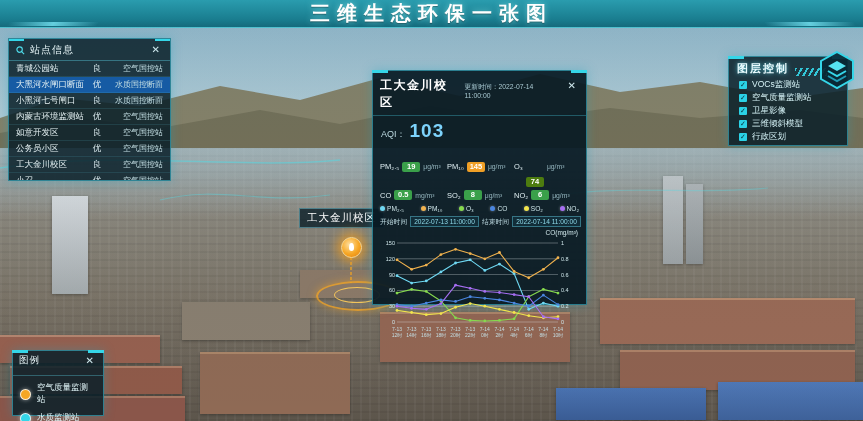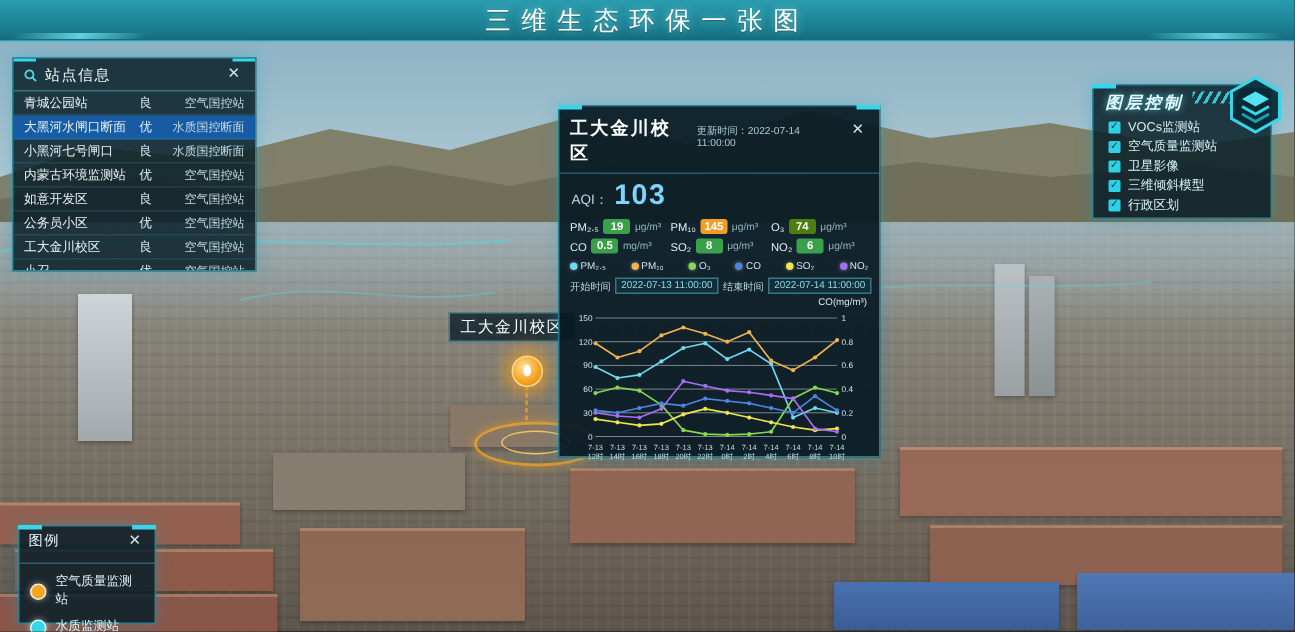--- a/index.html
+++ b/index.html
@@ -20,21 +20,21 @@
   .tint{position:absolute;left:0;top:27px;width:863px;height:394px;
         background:linear-gradient(rgba(22,92,110,.16),rgba(18,60,80,.05) 45%,rgba(0,0,0,0));pointer-events:none;}
   .bld{position:absolute;box-shadow:0 1px 3px rgba(0,0,0,.3);}
   .win{background-image:repeating-linear-gradient(90deg,rgba(0,0,0,.18) 0 1px,transparent 1px 4px),
                         repeating-linear-gradient(0deg,rgba(0,0,0,.16) 0 1px,transparent 1px 4px);}
   .roads{position:absolute;left:0;top:27px;width:863px;height:394px;pointer-events:none;}
   
   .titlebar{position:absolute;left:0;top:0;width:863px;height:27px;
         background:linear-gradient(#2a9cae,#1a7e90 70%,#156a7c);
         border-bottom:1px solid rgba(120,230,240,.5);display:flex;align-items:center;justify-content:center;}
-  .titlebar .t{color:#fff;font-size:17px;font-weight:normal;letter-spacing:7px;
+  .titlebar .t{color:#fff;font-size:20px;font-weight:bold;letter-spacing:7px;
         text-shadow:0 0 6px rgba(160,255,255,.6),0 1px 1px rgba(0,0,0,.4);}
   .orn{position:absolute;top:22px;width:90px;height:4px;background:
         linear-gradient(90deg,rgba(120,230,245,.0),rgba(120,230,245,.8),rgba(120,230,245,0));}
   .orn.l{left:8px;transform:skewX(-30deg);} .orn.r{right:8px;transform:skewX(30deg);}
   
   .panel{position:absolute;background:rgba(8,30,40,.85);border:1px solid rgba(64,200,224,.55);
         box-shadow:0 0 10px rgba(30,160,190,.35);color:#d8eef2;}
   .panel::before{content:"";position:absolute;left:-1px;top:-1px;width:16px;height:3px;background:#35d6e8;}
   .panel::after{content:"";position:absolute;right:-1px;top:-1px;width:16px;height:3px;background:#35d6e8;}
   .closebtn{color:#cfe9ee;font-size:10px;line-height:10px;cursor:pointer;padding:1px 3px;}
@@ -44,21 +44,21 @@
         border-bottom:1px solid rgba(90,210,230,.4);}
   .stations .hd .ttl{font-size:10px;color:#e8f6f8;letter-spacing:1px;flex:1;}
   .srow{display:flex;align-items:center;height:15px;padding:0 7px;font-size:8.5px;
         border-bottom:1px solid rgba(90,200,220,.14);cursor:pointer;}
   .srow .sname{flex:1;color:#e6f2f4;white-space:nowrap;overflow:hidden;}
   .srow .slevel{width:18px;text-align:center;color:#dfeef2;}
   .srow .stype{width:57px;text-align:right;color:#c2dde2;font-size:8px;white-space:nowrap;}
   .srow.highlight{background:rgba(21,101,192,.78);}
   
   .layers{left:728px;top:56px;width:118px;height:88px;}
-  .layers .hd{display:flex;align-items:flex-start;gap:6px;padding:4px 8px 2px;font-style:italic;}
+  .layers .hd{display:flex;align-items:flex-end;gap:6px;padding:4px 8px 2px;}
   .layers .hd .ttl{font-size:11px;font-weight:bold;color:#eafcff;letter-spacing:2px;
         text-shadow:0 0 5px rgba(90,230,250,.8);}
   .hatch{width:32px;height:8px;background:repeating-linear-gradient(120deg,#35d6e8 0 2px,transparent 2px 5px);opacity:.9;}
   .lrow{display:flex;align-items:center;gap:5px;height:13px;padding:0 10px;font-size:8.5px;color:#d5f2f6;cursor:pointer;}
   .cb{width:8px;height:8px;background:#2bd2e6;border-radius:1px;color:#06303a;font-size:7px;
         line-height:8px;text-align:center;font-weight:bold;flex:0 0 auto;}
   .hexicon{position:absolute;left:818px;top:50px;width:38px;height:40px;cursor:pointer;}
   
   .maplegend{left:12px;top:350px;width:90px;height:64px;}
   .maplegend .hd{display:flex;align-items:center;padding:3px 6px 8px;border-bottom:1px solid rgba(90,210,230,.35);}
@@ -283,21 +283,21 @@
           <span class="badge" style="background-color: rgb(58, 160, 74);">19</span>
           <span class="punit">μg/m³</span>
         </div>
         <div class="pcell">
           <span>PM₁₀</span>
           <span class="badge" style="background-color: rgb(239, 159, 38);">145</span>
           <span class="punit">μg/m³</span>
         </div>
         <div class="pcell">
           <span>O₃</span>
-          <span class="badge" style="background-color: #4d7c0f;">74</span>
+          <span class="badge" style="background-color: #4d7c0f; margin-top: 31px;">74</span>
           <span class="punit">μg/m³</span>
         </div>
         <div class="pcell">
           <span>CO</span>
           <span class="badge" style="background-color: rgb(58, 160, 74);">0.5</span>
           <span class="punit">mg/m³</span>
         </div>
         <div class="pcell">
           <span>SO₂</span>
           <span class="badge" style="background-color: rgb(58, 160, 74);">8</span>

